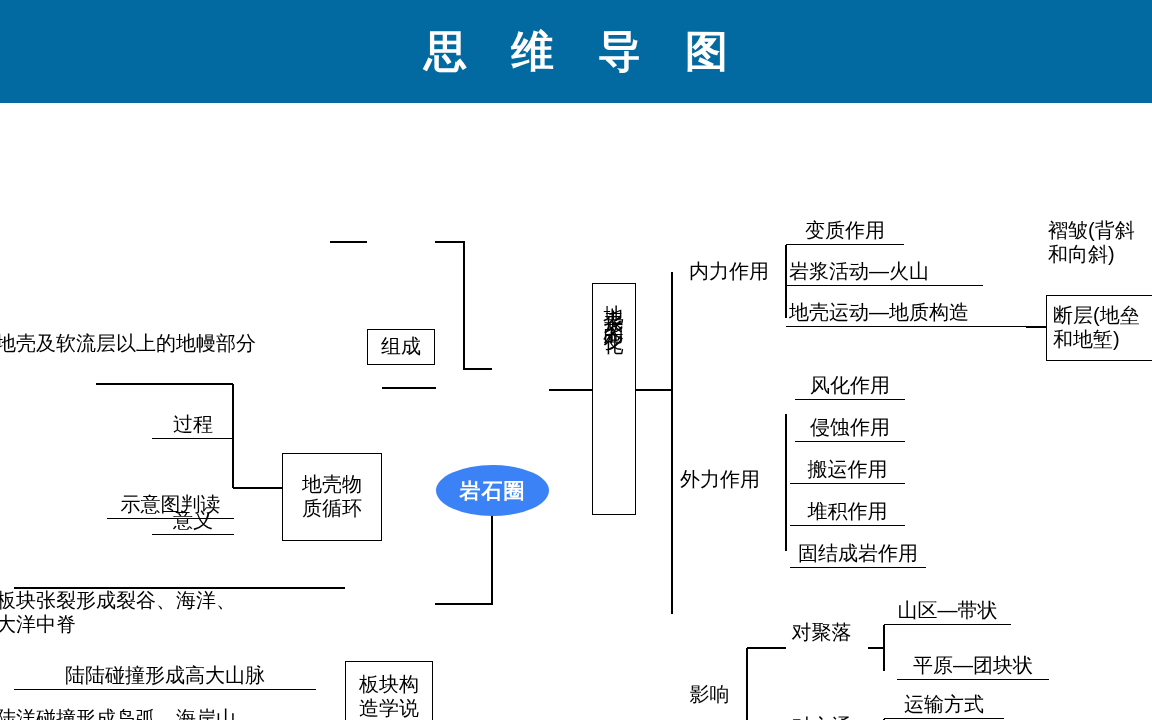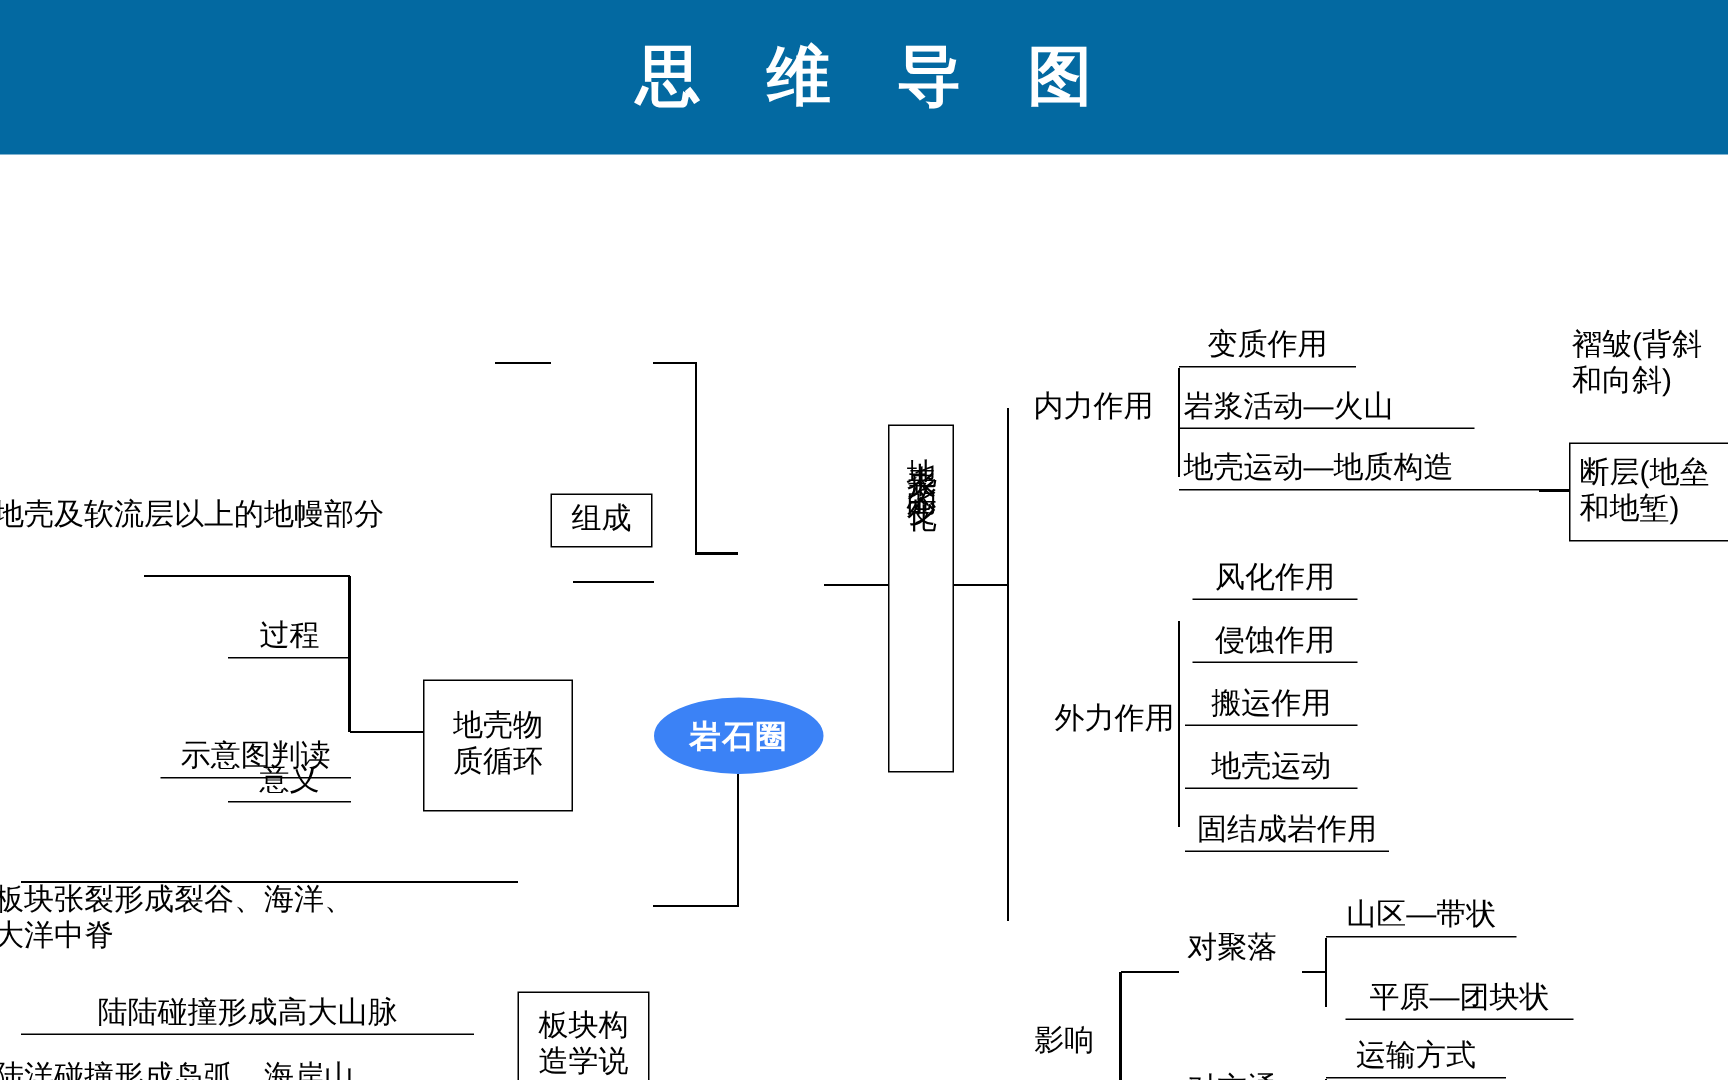--- a/index.html
+++ b/index.html
@@ -221,29 +221,29 @@
   <div class="node underlined align-left" style="left:786px; top:196px; width:240px; height:28px;">地壳运动—地质构造</div>
 
   <div class="node underlined align-left" style="left:786px; top:155px; width:197px; height:28px;">岩浆活动—火山</div>
 
   <div class="node plain align-left" style="left:1046px; top:112px; width:120px; height:56px;">褶皱(背斜
 和向斜)</div>
 
   <div class="node boxed align-left" style="left:1046px; top:192px; width:118px; height:66px; justify-content:flex-start;">断层(地垒
 和地堑)</div>
 
-  <div class="node plain align-center" style="left:672px; top:362px; width:96px; height:30px;margin-left:23px;">外力作用</div>
+  <div class="node plain align-center" style="left:672px; top:362px; width:96px; height:30px;">外力作用</div>
 
   <div class="node underlined align-center" style="left:795px; top:269px; width:110px; height:28px;">风化作用</div>
 
   <div class="node underlined align-center" style="left:795px; top:311px; width:110px; height:28px;">侵蚀作用</div>
 
   <div class="node underlined align-center" style="left:790px; top:353px; width:115px; height:28px;">搬运作用</div>
 
-  <div class="node underlined align-center" style="left:790px; top:395px; width:115px; height:28px;">地壳运动</div>
+  <div class="node underlined align-center" style="left:790px; top:395px; width:115px; height:28px;">堆积作用</div>
 
   <div class="node underlined align-center" style="left:790px; top:437px; width:136px; height:28px;">固结成岩作用</div>
 
   <div class="node plain align-center" style="left:672px; top:577px; width:75px; height:30px;">影响</div>
 
   <div class="node plain align-center" style="left:775px; top:515px; width:93px; height:30px;">对聚落</div>
 
   <div class="node underlined align-center" style="left:884px; top:494px; width:127px; height:28px;">山区—带状</div>
 
   <div class="node underlined align-center" style="left:884px; top:549px; width:152px; height:28px;margin-left:13px;">平原—团块状</div>

